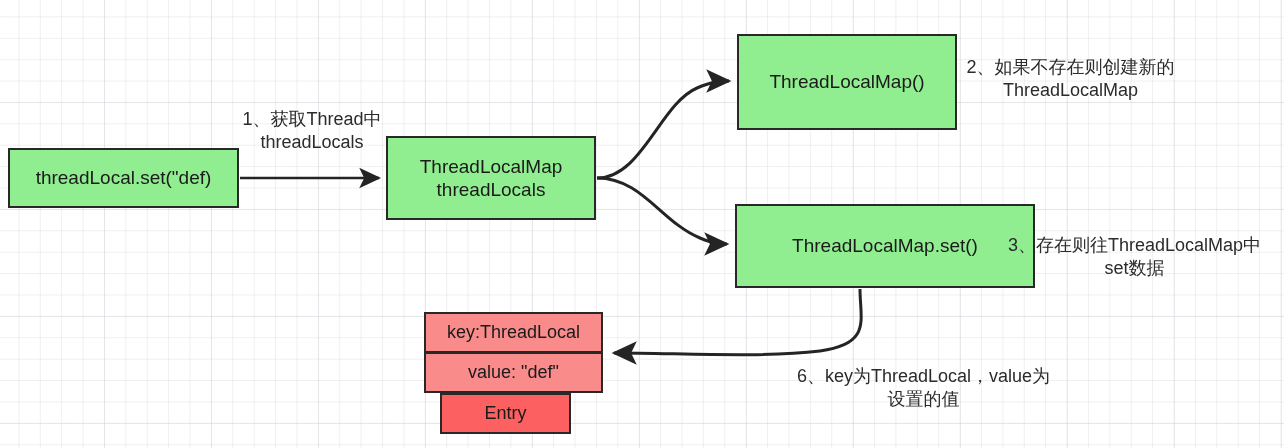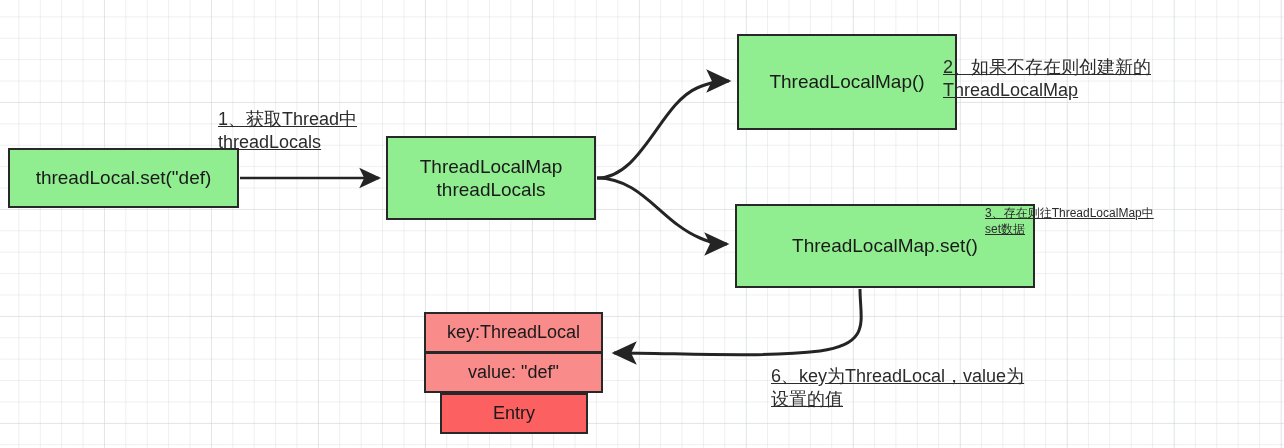--- a/index.html
+++ b/index.html
@@ -54,24 +54,24 @@
     background: #90ee90;
   }
   .pink {
     background: #f98b8b;
   }
   .red {
     background: #fc6060;
   }
   .label {
     position: absolute;
+    text-align: center;
     color: #2b2b2b;
     line-height: 1.30;
     white-space: pre-line;
-    text-decoration: underline;
   }
 
   
   #node-threadlocal-set {
     left: 8px;  top: 148px;  width: 231px; height: 60px;
     font-size: 19px;
   }
   #node-threadlocalmap-threadlocals {
     left: 386px; top: 136px; width: 210px; height: 84px;
     font-size: 19px;
@@ -86,28 +86,28 @@
   }
   #node-entry-key {
     left: 424px; top: 312px; width: 179px; height: 41px;
     font-size: 18px;
   }
   #node-entry-value {
     left: 424px; top: 352px; width: 179px; height: 41px;
     font-size: 18px;
   }
   #node-entry-title {
-    left: 440px; top: 393px; width: 148px; height: 41px;
+    left: 440px; top: 393px; width: 131px; height: 41px;
     font-size: 18px;
   }
 
   
   #label-step1 { left: 218px; top: 93px;  width: 188px; font-size: 18px; margin-top: 15px; }
   #label-step2 { left: 943px; top: 56px;  width: 255px; font-size: 18px; }
-  #label-step3 { left: 985px; top: 206px; width: 299px; font-size: 12px; }
+  #label-step3 { left: 985px; top: 234px; width: 299px; font-size: 18px; }
   #label-step4 { left: 771px; top: 365px; width: 305px; font-size: 18px; }
 </style>
 </head>
 <body>
 
 <div id="canvas">
 
   <svg class="edges" viewBox="0 0 1284 448" xmlns="http://www.w3.org/2000/svg">
     <defs>
       <marker id="arrowhead" markerWidth="9" markerHeight="9" refX="7.6" refY="4.5" orient="auto" markerUnits="strokeWidth">

